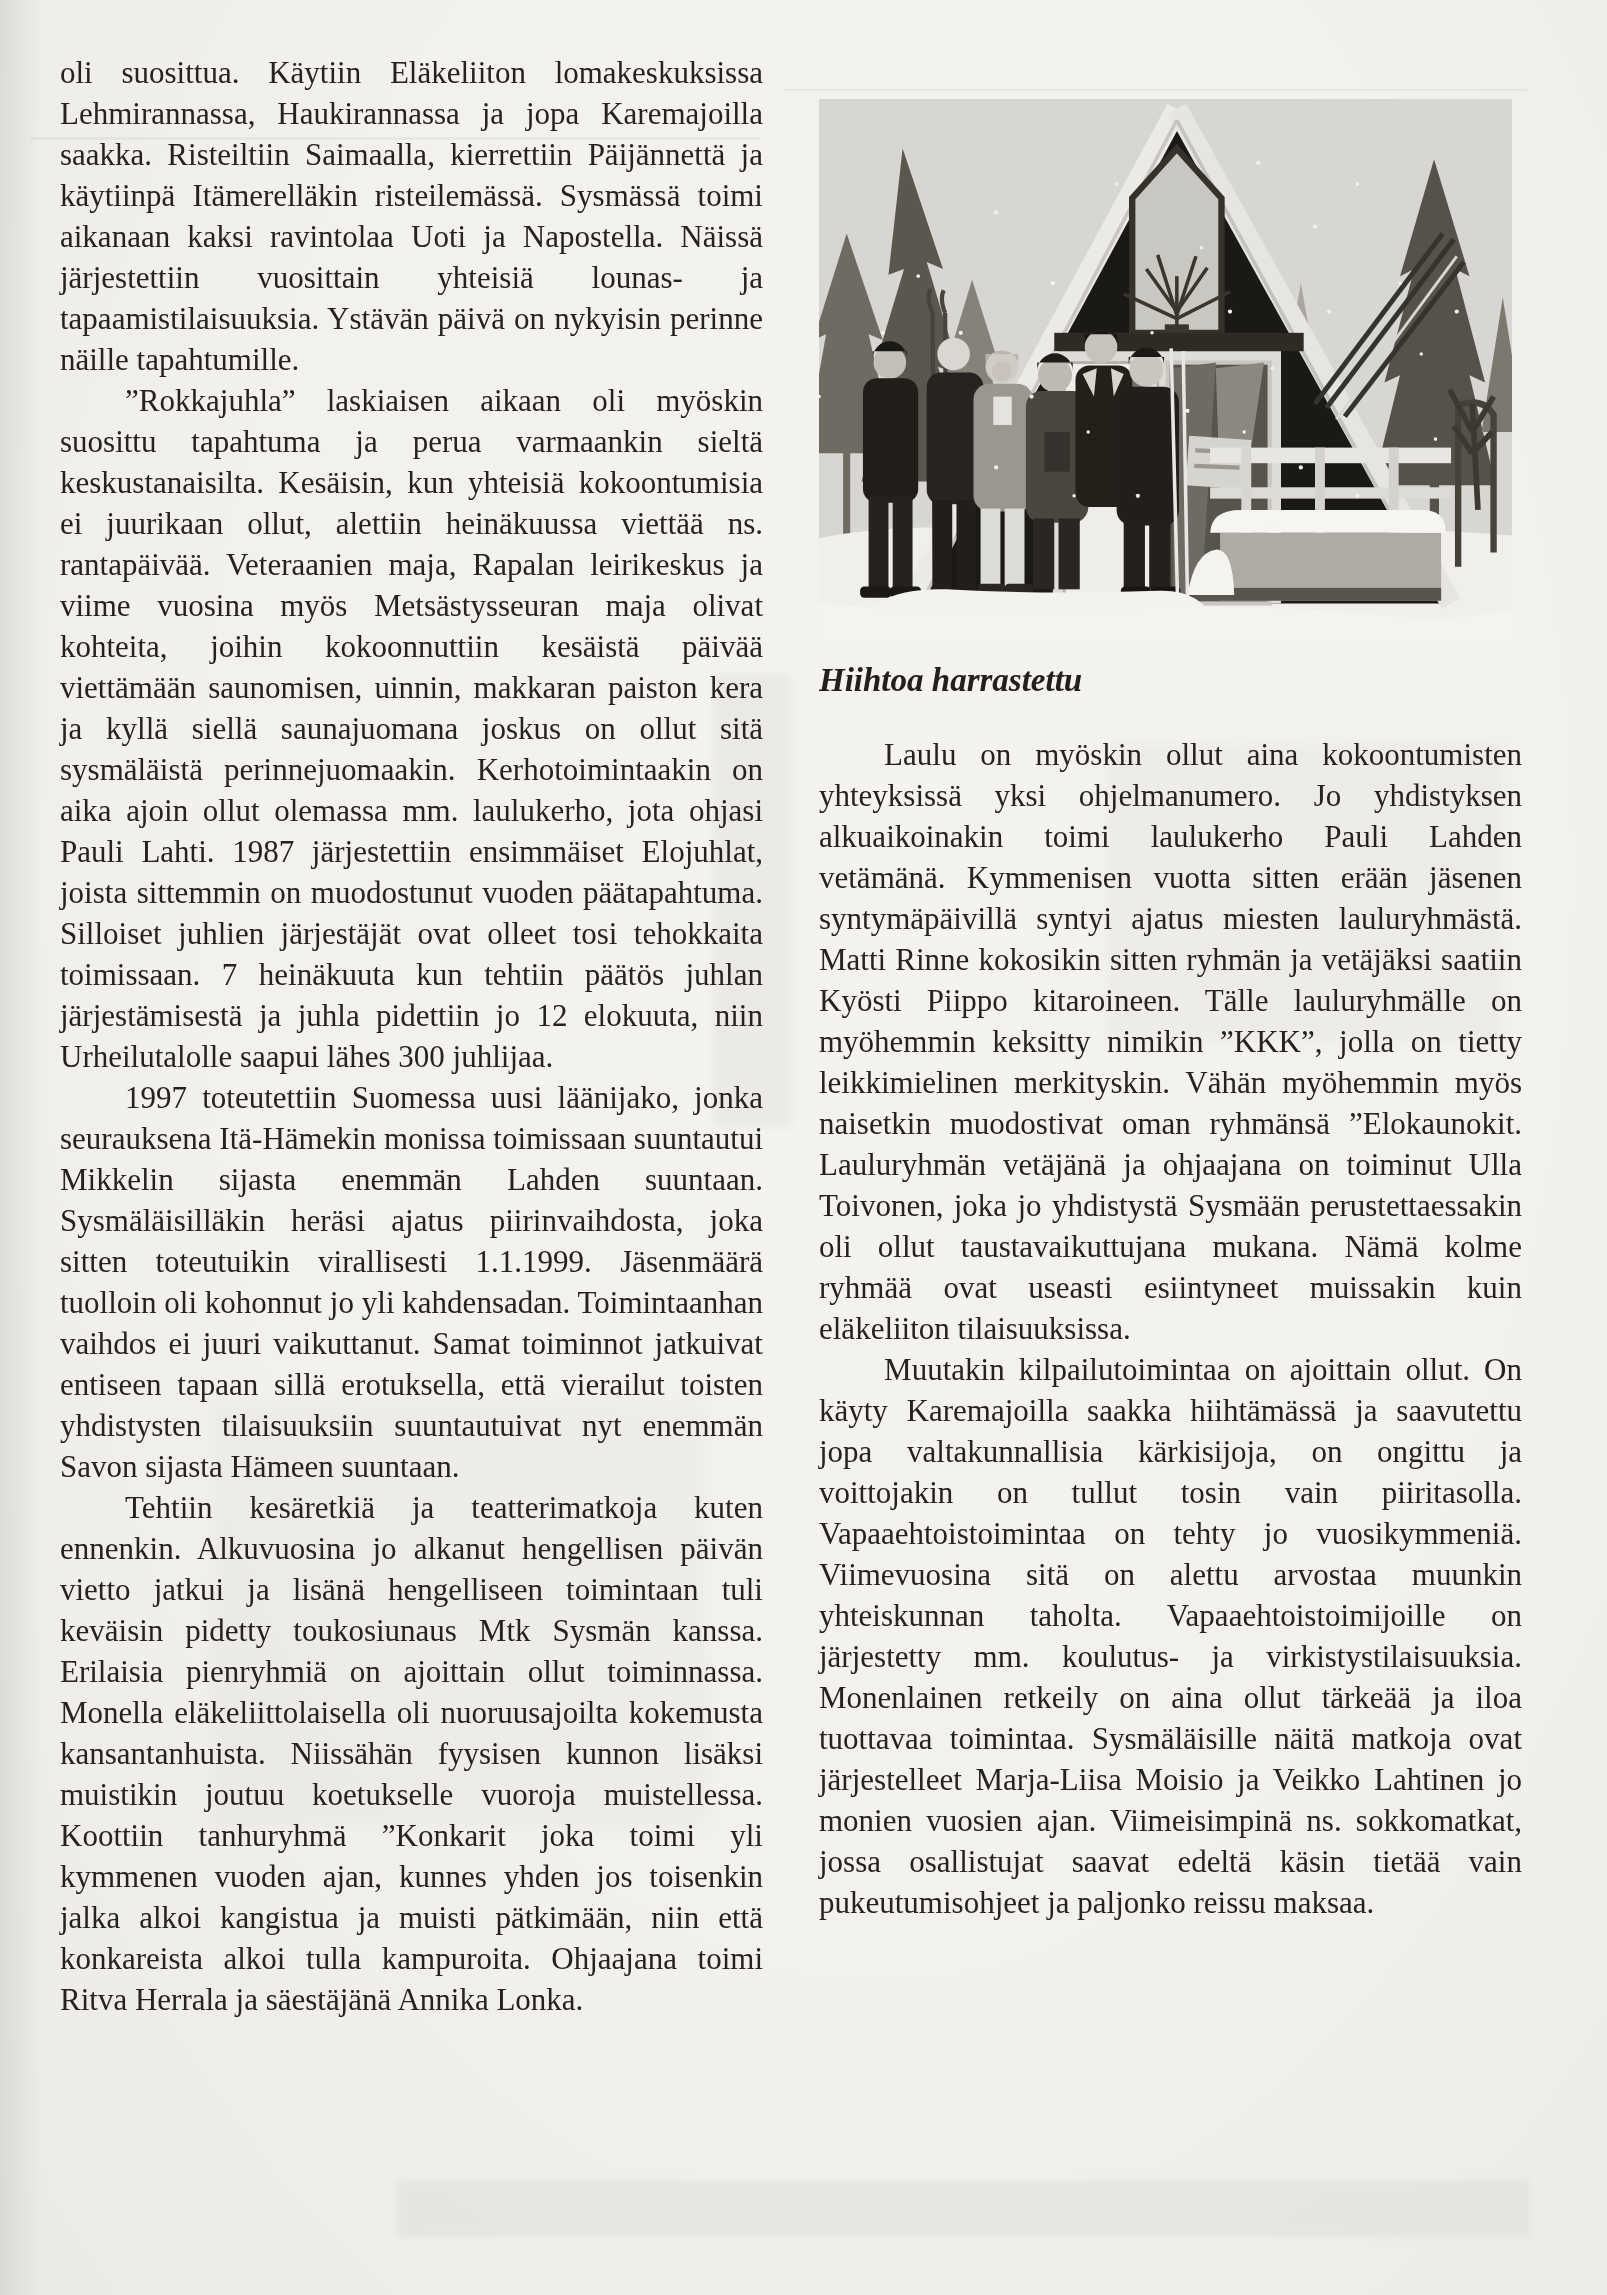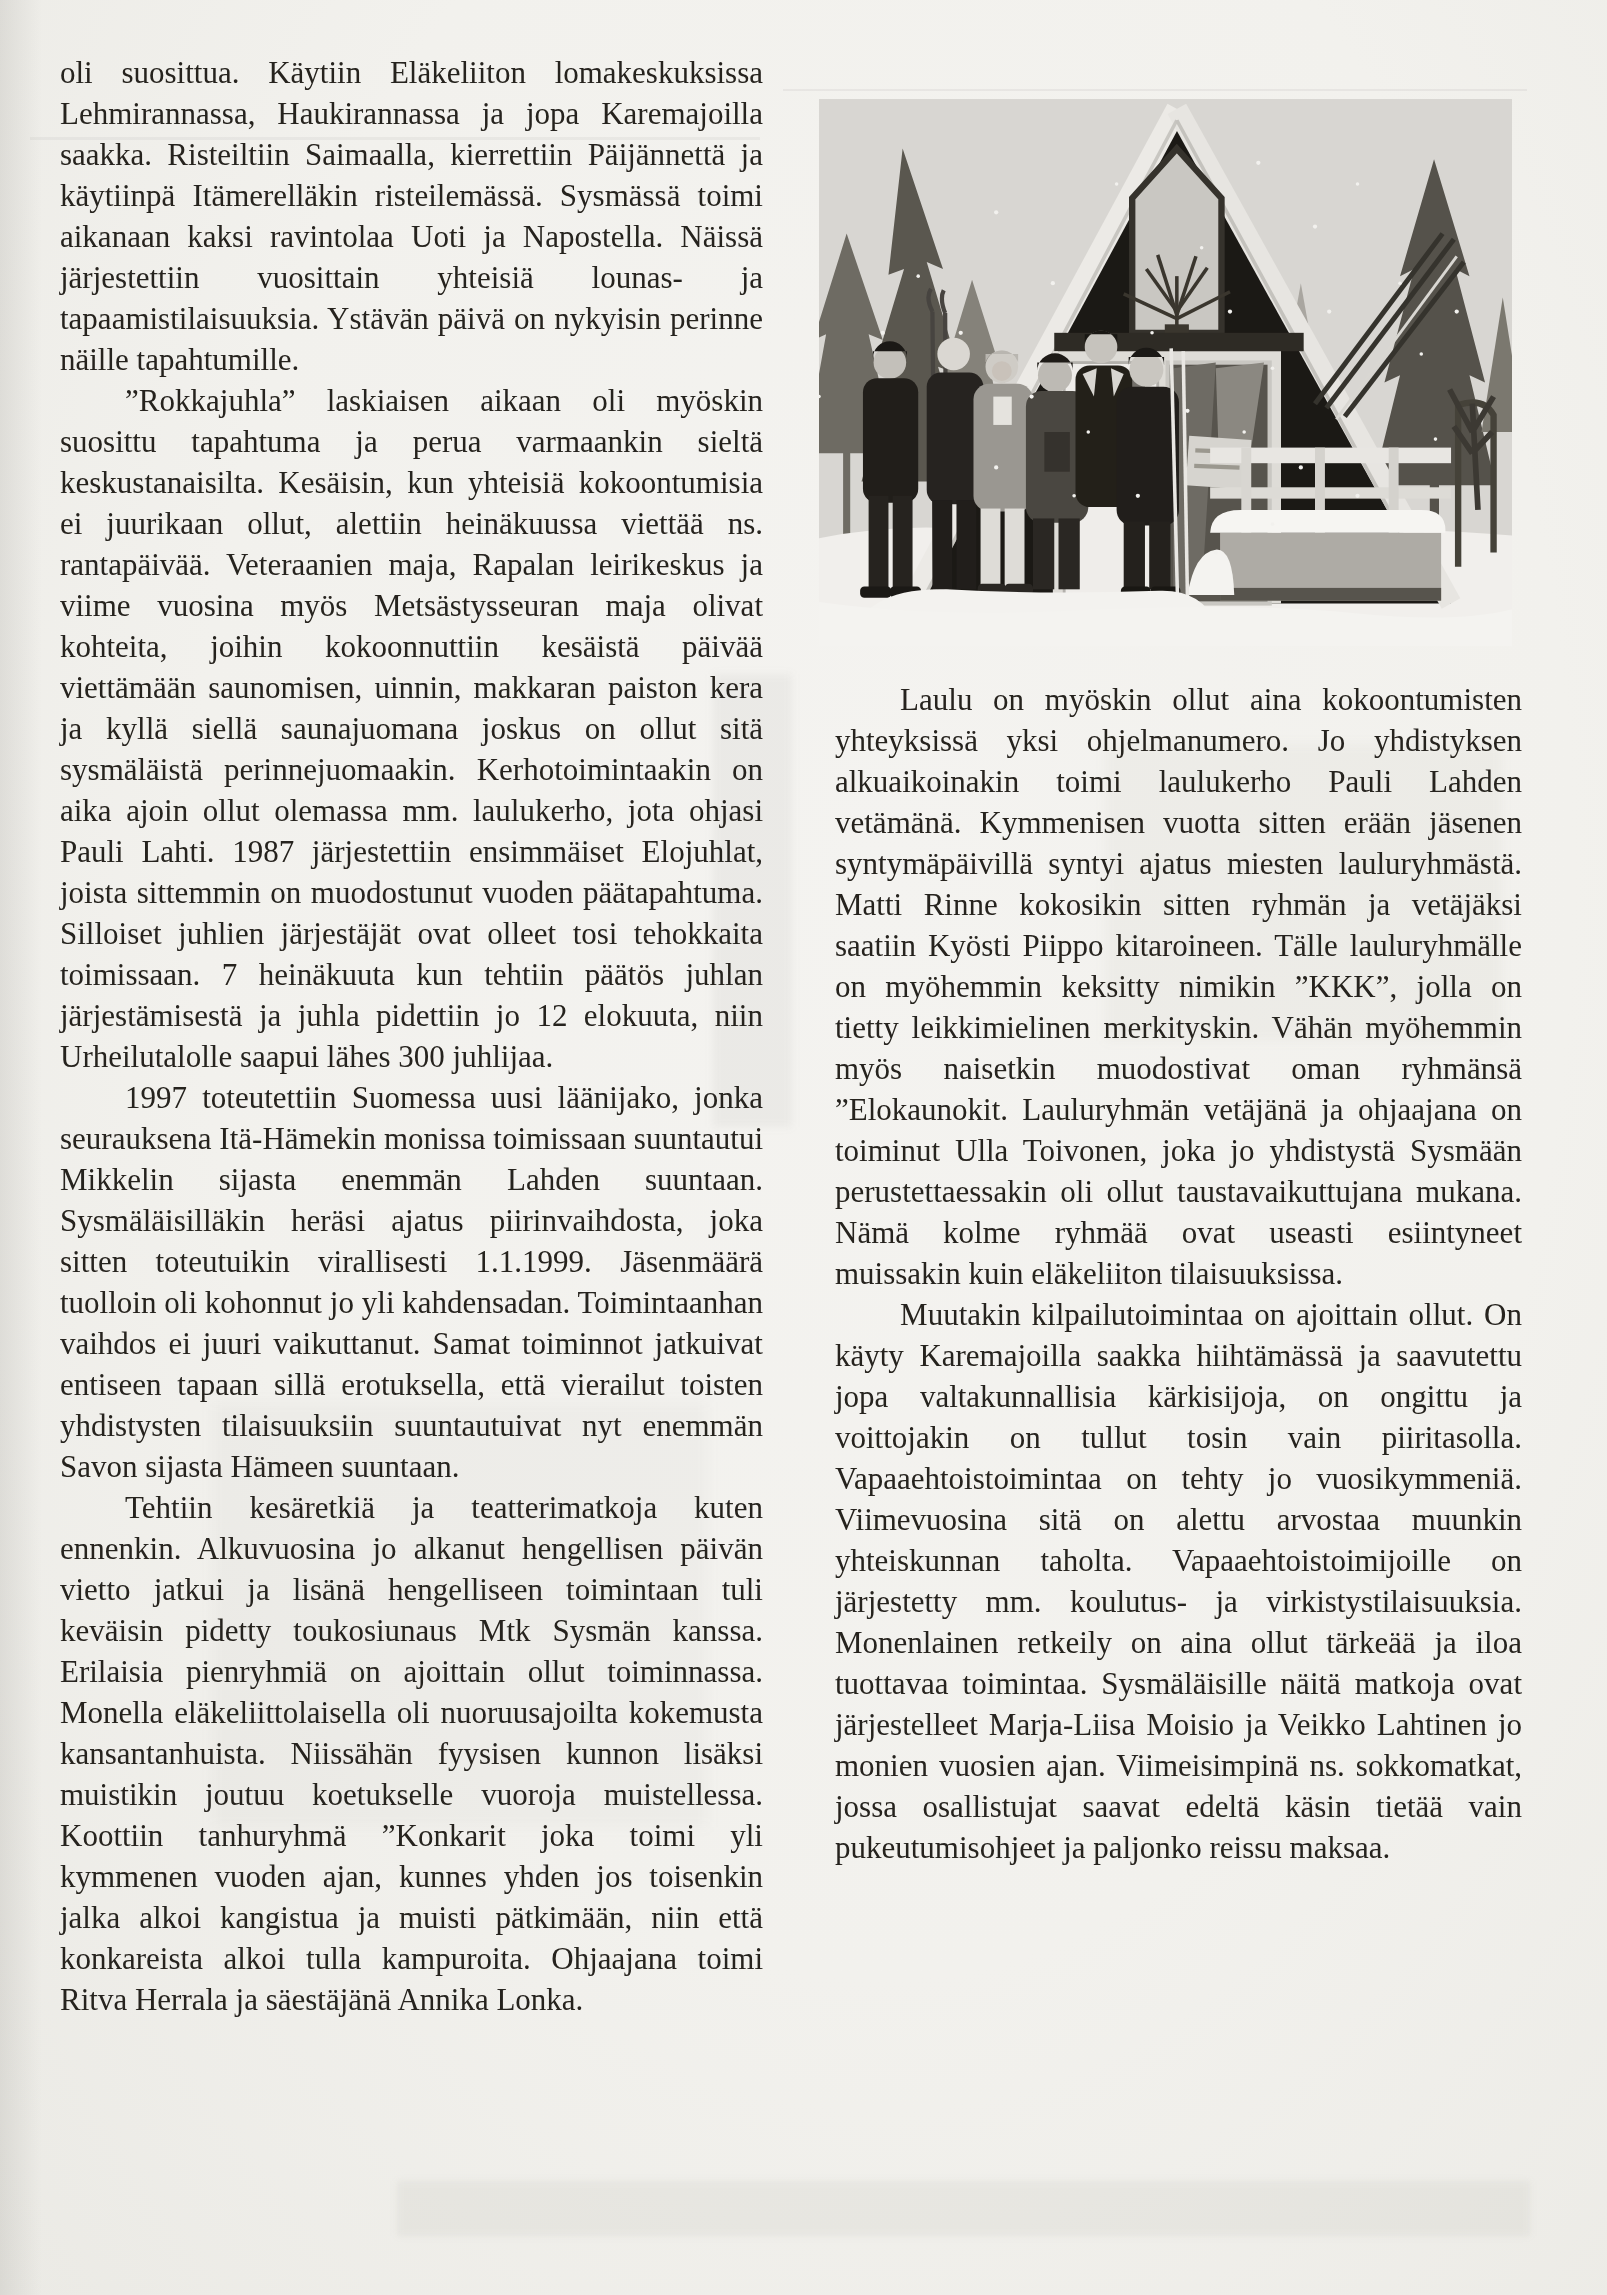--- a/index.html
+++ b/index.html
@@ -53,21 +53,21 @@
     overflow: hidden;
   }
   .photo-frame svg { display: block; }
   .photo-caption {
     margin-top: 14px;
     font-weight: bold; font-style: italic;
     font-size: 33px; line-height: 41px;
     text-align: left;
     color: #23201b;
   }
-  .col-right .body-text { margin-top: 33px; margin-left: 16px; }
+  .col-right .body-text { margin-top: 33px; }
 </style>
 </head>
 <body>
 
 <div class="page">
 
   <div class="gutter-shade"></div>
   <div class="scan-line-top"></div>
   <div class="scan-line-photo"></div>
   <div class="ghost-a"></div>
@@ -302,20 +302,21 @@
           <circle cx="360" cy="560" r="2.5"></circle>
             <circle cx="250" cy="520" r="3"></circle>
             <circle cx="850" cy="360" r="2.5"></circle>
           <circle cx="900" cy="300" r="3"></circle>
             <circle cx="870" cy="480" r="2.5"></circle>
             <circle cx="760" cy="560" r="3"></circle>
         </g>
       </svg>
     </div>
 
+    <div class="photo-caption">Hiihtoa harrastettu</div>
 
     <div class="body-text">
       <p class="indent">Laulu on myöskin ollut aina kokoontumisten yhteyksissä yksi ohjelmanumero. Jo yhdistyksen alkuaikoinakin toimi laulukerho Pauli Lahden vetämänä. Kymmenisen vuotta sitten erään jäsenen syntymäpäivillä syntyi ajatus miesten lauluryhmästä. Matti Rinne kokosikin sitten ryhmän ja vetäjäksi saatiin Kyösti Piippo kitaroineen. Tälle lauluryhmälle on myöhemmin keksitty nimikin ”KKK”, jolla on tietty leikkimielinen merkityskin. Vähän myöhemmin myös naisetkin muodostivat oman ryhmänsä ”Elokaunokit. Lauluryhmän vetäjänä ja ohjaajana on toiminut Ulla Toivonen, joka jo yhdistystä Sysmään perustettaessakin oli ollut taustavaikuttujana mukana. Nämä kolme ryhmää ovat useasti esiintyneet muissakin kuin eläkeliiton tilaisuuksissa.</p>
       <p class="indent">Muutakin kilpailutoimintaa on ajoittain ollut. On käyty Karemajoilla saakka hiihtämässä ja saavutettu jopa valtakunnallisia kärkisijoja, on ongittu ja voittojakin on tullut tosin vain piiritasolla. Vapaaehtoistoimintaa on tehty jo vuosikymmeniä. Viimevuosina sitä on alettu arvostaa muunkin yhteiskunnan taholta. Vapaaehtoistoimijoille on järjestetty mm. koulutus- ja virkistystilaisuuksia. Monenlainen retkeily on aina ollut tärkeää ja iloa tuottavaa toimintaa. Sysmäläisille näitä matkoja ovat järjestelleet Marja-Liisa Moisio ja Veikko Lahtinen jo monien vuosien ajan. Viimeisimpinä ns. sokkomatkat, jossa osallistujat saavat edeltä käsin tietää vain pukeutumisohjeet ja paljonko reissu maksaa.</p>
     </div>
   </div>
 
 </div>
 
 

